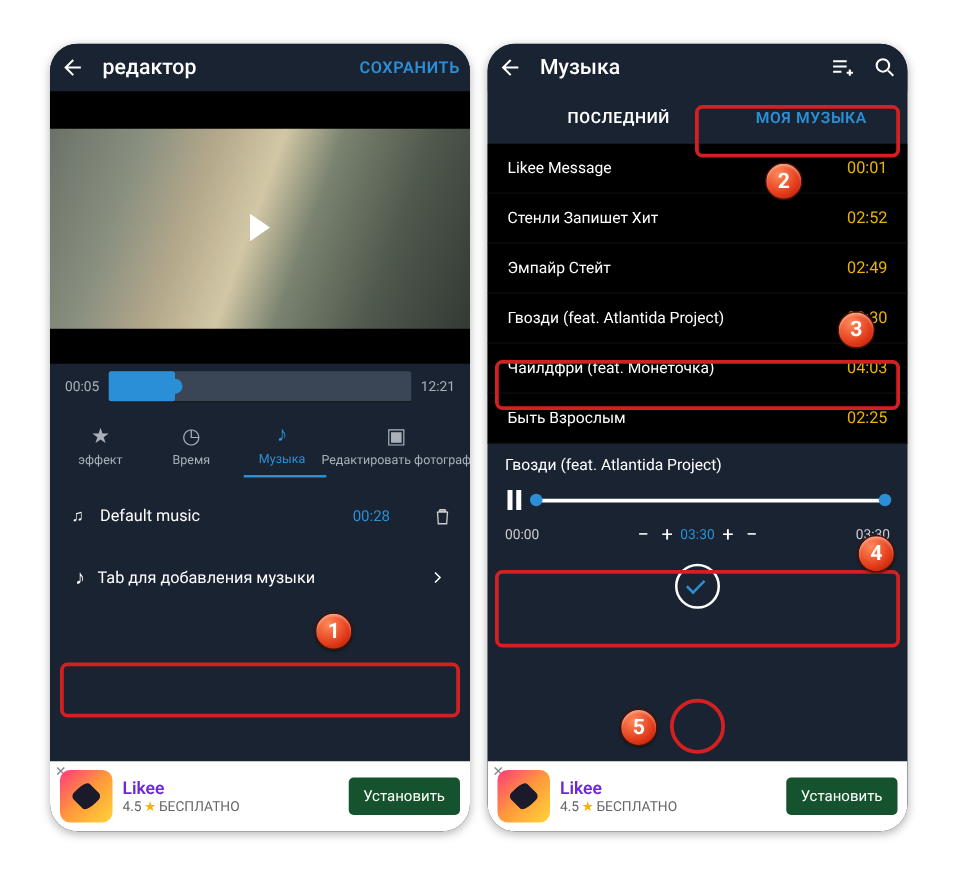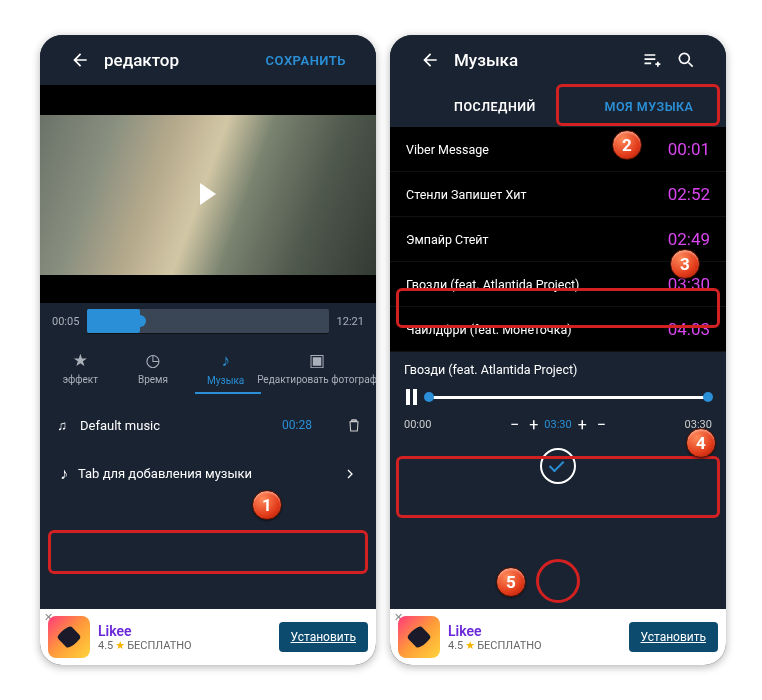--- a/index.html
+++ b/index.html
@@ -18,24 +18,24 @@
     background: #1a2332;
     border-radius: 22px;
     overflow: hidden;
     box-shadow: 0 2px 8px rgba(0,0,0,0.3);
   }
   .phone-left { left: 40px; top: 35px; }
   .phone-right { left: 390px; top: 35px; }
 
   
   .header {
-    height: 50px;
-    display: flex;
-    align-items: center;
-    padding: 0 30px;
+    height: 38px;
+    display: flex;
+    align-items: center;
+    padding: 0 8px;
     color: #fff;
     background: #1a2332;
   }
   .header .back { font-size: 20px; margin-right: 14px; cursor: pointer; }
   .header .title { font-size: 17px; font-weight: 500; flex: 1; }
   .header .save { color: #2a8fd6; font-size: 13px; font-weight: 600; letter-spacing: 0.5px; cursor: pointer; }
   .header .iconbtn { color: #fff; margin-left: 14px; cursor: pointer; }
 
   
   .video {
@@ -164,27 +164,26 @@
     width:18px;height:18px;
     background:#1a1a2a;
     transform: translate(-50%,-50%) rotate(45deg);
     border-radius: 4px 4px 4px 4px / 10px 4px 10px 4px;
   }
   .ad-text { flex:1; display:flex; flex-direction:column; }
   .ad-title { font-size: 14px; font-weight: 600; color:#6d28d9; }
   .ad-sub { font-size: 11px; color:#666; display:flex; align-items:center; gap:2px;}
   .ad-sub .star{ color:#f5b400; }
   .ad-btn {
-    background: #0c4a6e;
+    background: #14532d;
     color:#fff;
     border-radius: 4px;
     font-size: 12px;
     padding: 8px 12px;
     cursor: pointer;
-    text-decoration: underline;
   }
 
   
   .music-tabs {
     display: flex;
     height: 42px;
     padding-left: 28px;
   }
   .mtab {
     flex:1;
@@ -204,21 +203,21 @@
   .track {
     display:flex;
     justify-content: space-between;
     align-items: center;
     padding: 12px 16px;
     color:#fff;
     font-size: 12.5px;
     background:#000;
     border-bottom: 1px solid #111;
   }
-  .track .t-dur { color:#d946ef; font-size: 17px; }
+  .track .t-dur { color:#eab308; font-size: 13px; }
 
   
   .player {
     padding: 10px 14px 6px;
     color:#fff;
   }
   .player-title { font-size: 12.5px; margin-bottom: 8px; }
   .player-bar {
     display:flex;
     align-items:center;
@@ -402,38 +401,42 @@
     </span>
   </div>
 
   <div class="music-tabs">
     <div class="mtab">ПОСЛЕДНИЙ</div>
     <div class="mtab active">МОЯ МУЗЫКА</div>
   </div>
 
   <div class="tracks" id="tracks">
       <div class="track">
-        <span>Viber Message</span>
+        <span>Likee Message</span>
         <span class="t-dur">00:01</span>
       </div>
       <div class="track">
         <span>Стенли Запишет Хит</span>
         <span class="t-dur">02:52</span>
       </div>
       <div class="track">
         <span>Эмпайр Стейт</span>
         <span class="t-dur">02:49</span>
       </div>
       <div class="track">
         <span>Гвозди (feat. Atlantida Project)</span>
         <span class="t-dur">03:30</span>
       </div>
       <div class="track">
         <span>Чайлдфри (feat. Монеточка)</span>
         <span class="t-dur">04:03</span>
+      </div>
+      <div class="track">
+        <span>Быть Взрослым</span>
+        <span class="t-dur">02:25</span>
       </div>
     </div>
 
   <div class="player">
     <div class="player-title">Гвозди (feat. Atlantida Project)</div>
     <div class="player-bar" style="padding:4px 2px">
       <span class="pause">
           <span></span>
           <span></span>
         </span>

